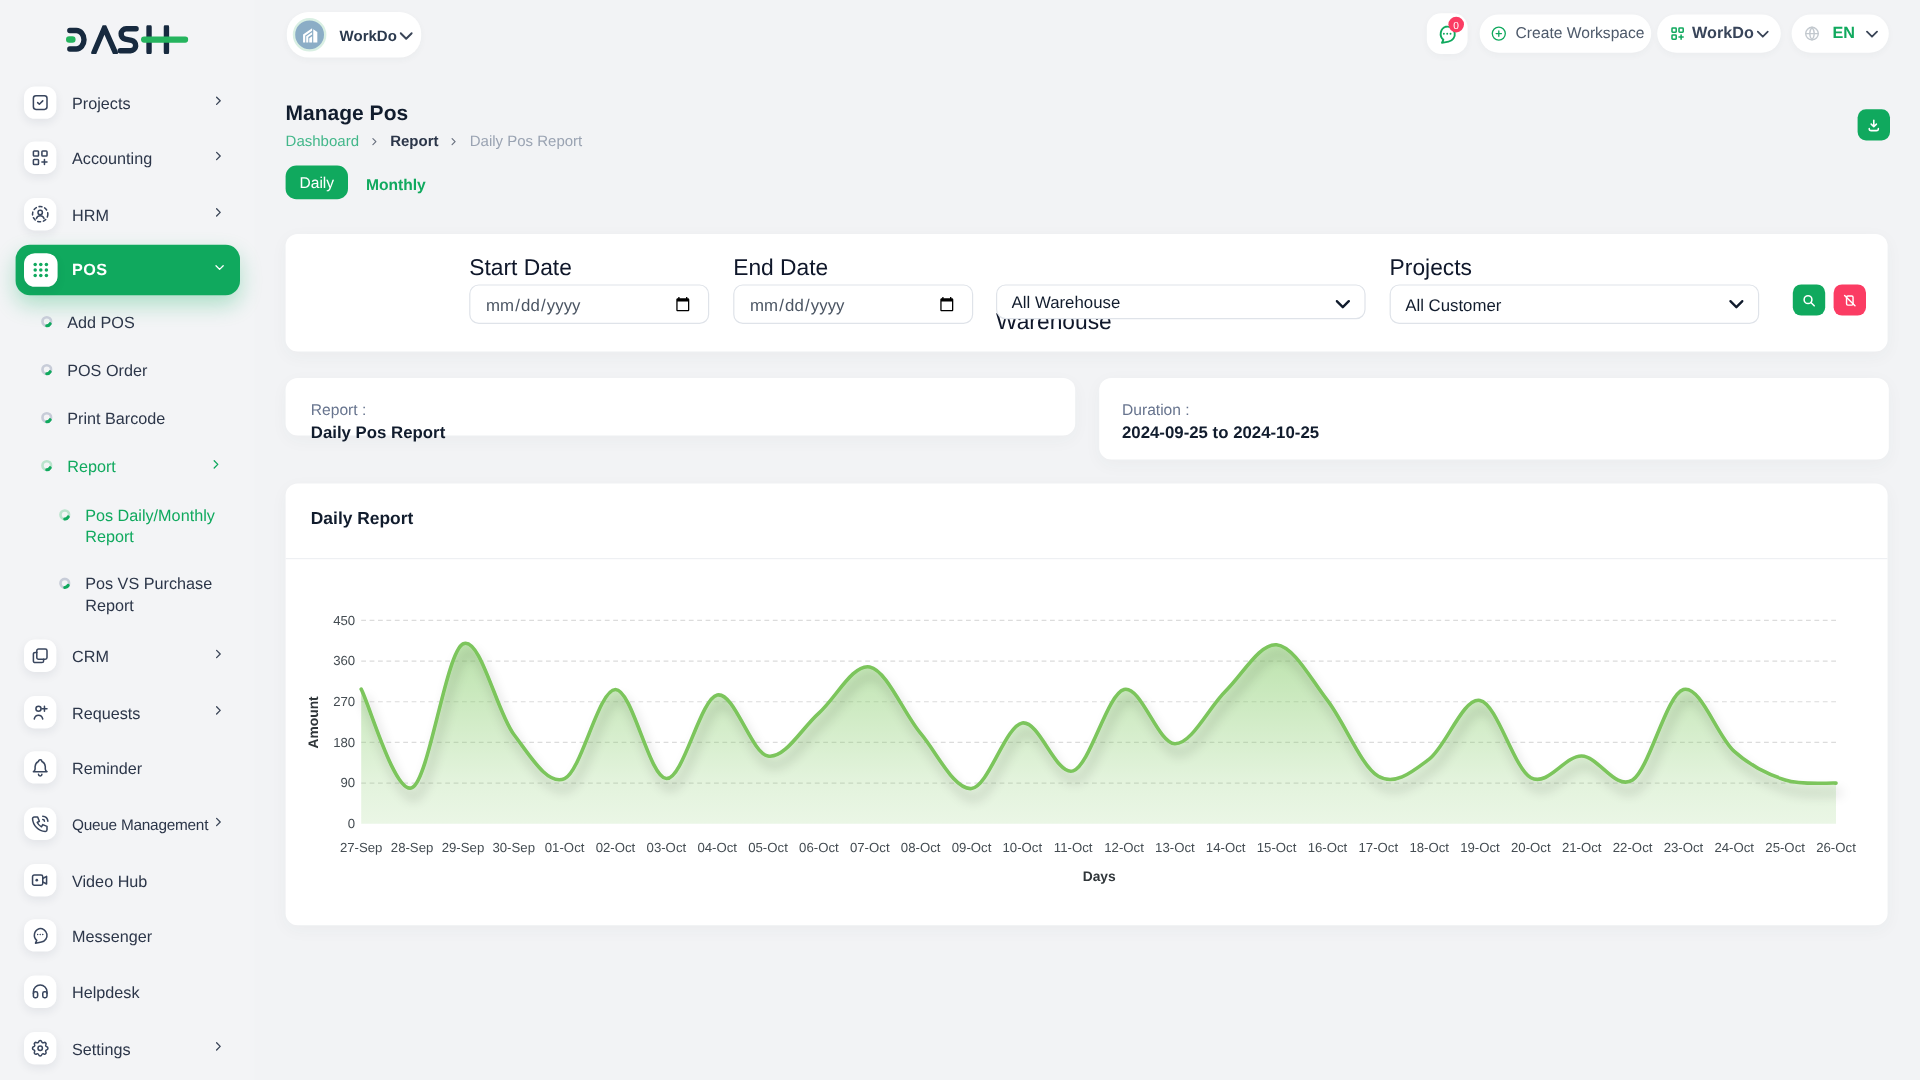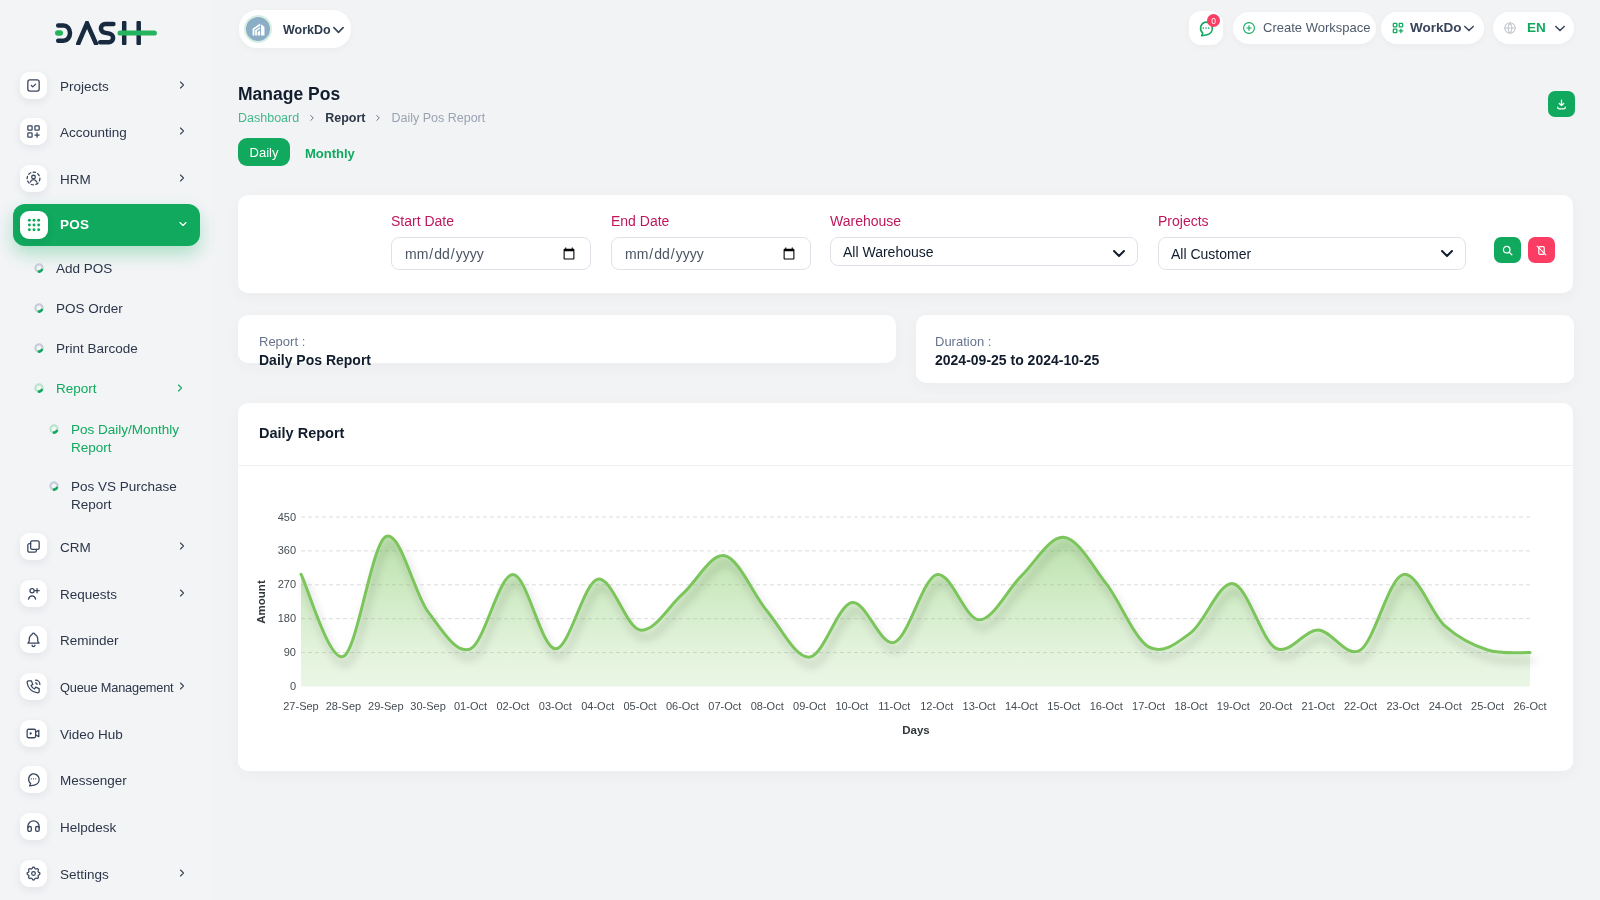--- a/index.html
+++ b/index.html
@@ -25,21 +25,21 @@
 .card { position:absolute; background:#fff; border-radius:10px; box-shadow:0 4px 14px rgba(56,65,74,0.04); }
 .wpill { position:absolute; background:#fff; border-radius:18px; display:flex; align-items:center; box-shadow:0 2px 6px rgba(56,65,74,0.04); }
 h1 { position:absolute; left:26px; top:84px; font-size:17.5px; color:#111c2d; font-weight:700; }
 .crumbs { position:absolute; left:26px; top:111px; font-size:12.5px; color:#9aa3b2; }
 .crumbs .g { color:#43b78a; }
 .crumbs .d { color:#2c3649; font-weight:600; }
 .btn-dl { position:absolute; left:1336px; top:91px; width:27px; height:26px; background:#10a95e; border-radius:7px; display:flex; align-items:center; justify-content:center; }
 .tab-daily { position:absolute; left:26px; top:138px; width:52px; height:28px; background:#10a95e; color:#fff; border-radius:9px; font-size:13px; display:flex; align-items:center; justify-content:center; }
 .tab-month { position:absolute; left:93px; top:146px; font-size:13px; color:#10a95e; font-weight:600; }
 .fcard { left:26px; top:195px; width:1335px; height:98px; }
-.flabel { position:absolute; top:18px; font-size:14px; color:#be185d; }
+.flabel { position:absolute; top:18px; font-size:19px; color:#0f172a; }
 .fctrl { position:absolute; top:42px; height:33px; border:1px solid #dfe3e9; border-radius:8px; background:#fff; font-size:14px; color:#1f2937; }
 input.fctrl { padding:0 12px; font-family:"Liberation Sans",sans-serif; color:#4b5563; }
 select.fctrl { -webkit-appearance:none; appearance:none; padding:0 12px; font-family:"Liberation Sans",sans-serif; color:#111c2d; }
 .selwrap { position:absolute; top:42px; height:33px; }
 .selwrap svg { position:absolute; right:13px; top:12px; pointer-events:none; }
 .btn-sq { position:absolute; top:42px; width:27px; height:26px; border-radius:7px; display:flex; align-items:center; justify-content:center; }
 .rlabel { font-size:13px; color:#67748e; }
 .rvalue { font-size:14px; color:#111c2d; font-weight:700; margin-top:3px; }
 .chart-title { position:absolute; left:21px; top:22px; font-size:14.5px; font-weight:700; color:#111c2d; }
 .divider { position:absolute; left:0; top:62px; width:100%; height:1px; background:#eef0f3; }
@@ -325,21 +325,21 @@
       </svg>
     </div>
   <div class="tab-daily">Daily</div>
   <div class="tab-month">Monthly</div>
 
   <div class="card fcard">
     <div class="flabel" style="left:153px;">Start Date</div>
     <input class="fctrl" type="date" style="left: 153px; width: 200px;">
     <div class="flabel" style="left:373px;">End Date</div>
     <input class="fctrl" type="date" style="left: 373px; width: 200px;">
-    <div class="flabel" style="left:592px;">Warehouse</div>
+    <div class="flabel" style="left:592px;margin-top:45px;">Warehouse</div>
     <div class="selwrap" style="left:592px; width:308px;">
       <select class="fctrl" style="position:static; width:308px; height:29px;"><option>All Warehouse</option></select>
       <svg width="12" height="9" viewBox="0 0 12 8" fill="none" stroke="#111c2d" stroke-width="2" stroke-linecap="round" stroke-linejoin="round">
           <path d="M1 1.5l5 5 5-5"></path>
         </svg>
     </div>
     <div class="flabel" style="left:920px;">Projects</div>
     <div class="selwrap" style="left:920px; width:308px;">
       <select class="fctrl" style="position:static; width:308px; height:33px;"><option>All Customer</option></select>
       <svg width="12" height="9" viewBox="0 0 12 8" fill="none" stroke="#111c2d" stroke-width="2" stroke-linecap="round" stroke-linejoin="round">

